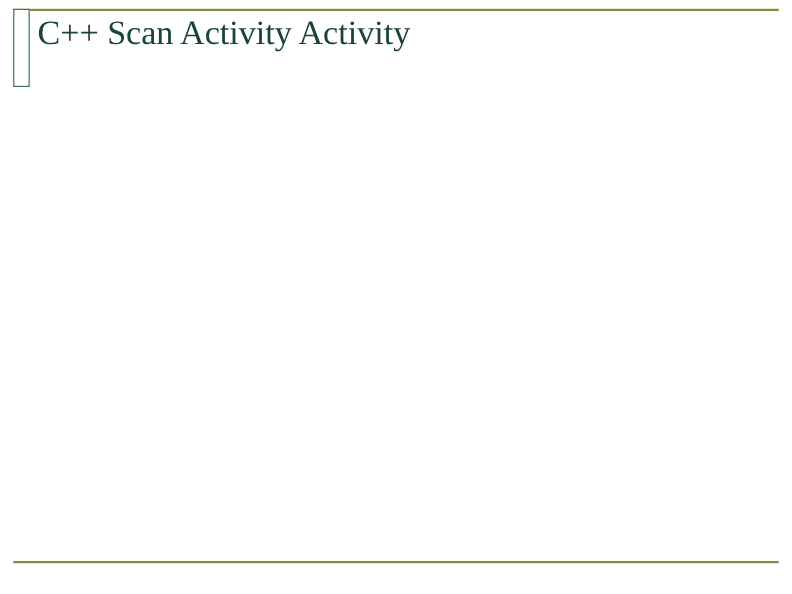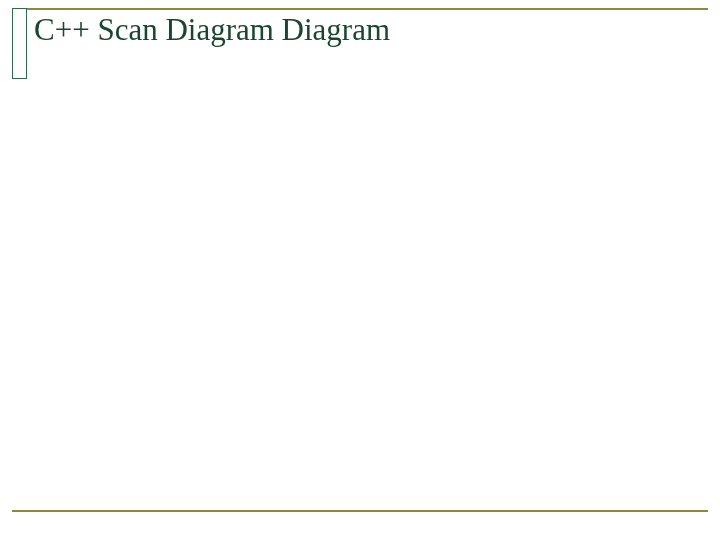--- a/index.html
+++ b/index.html
@@ -56,15 +56,15 @@
       color: #1a4530;
       font-weight: normal;
     }
   </style>
 </head>
 <body>
 
 <div class="slide-container">
   <div class="top-line"></div>
   <div class="accent-box"></div>
-  <div class="title">C++ Scan Diagram Diagram</div>
+  <div class="title">C++ Scan Activity Activity</div>
   <div class="bottom-line"></div>
 </div>
 
 </body></html>

